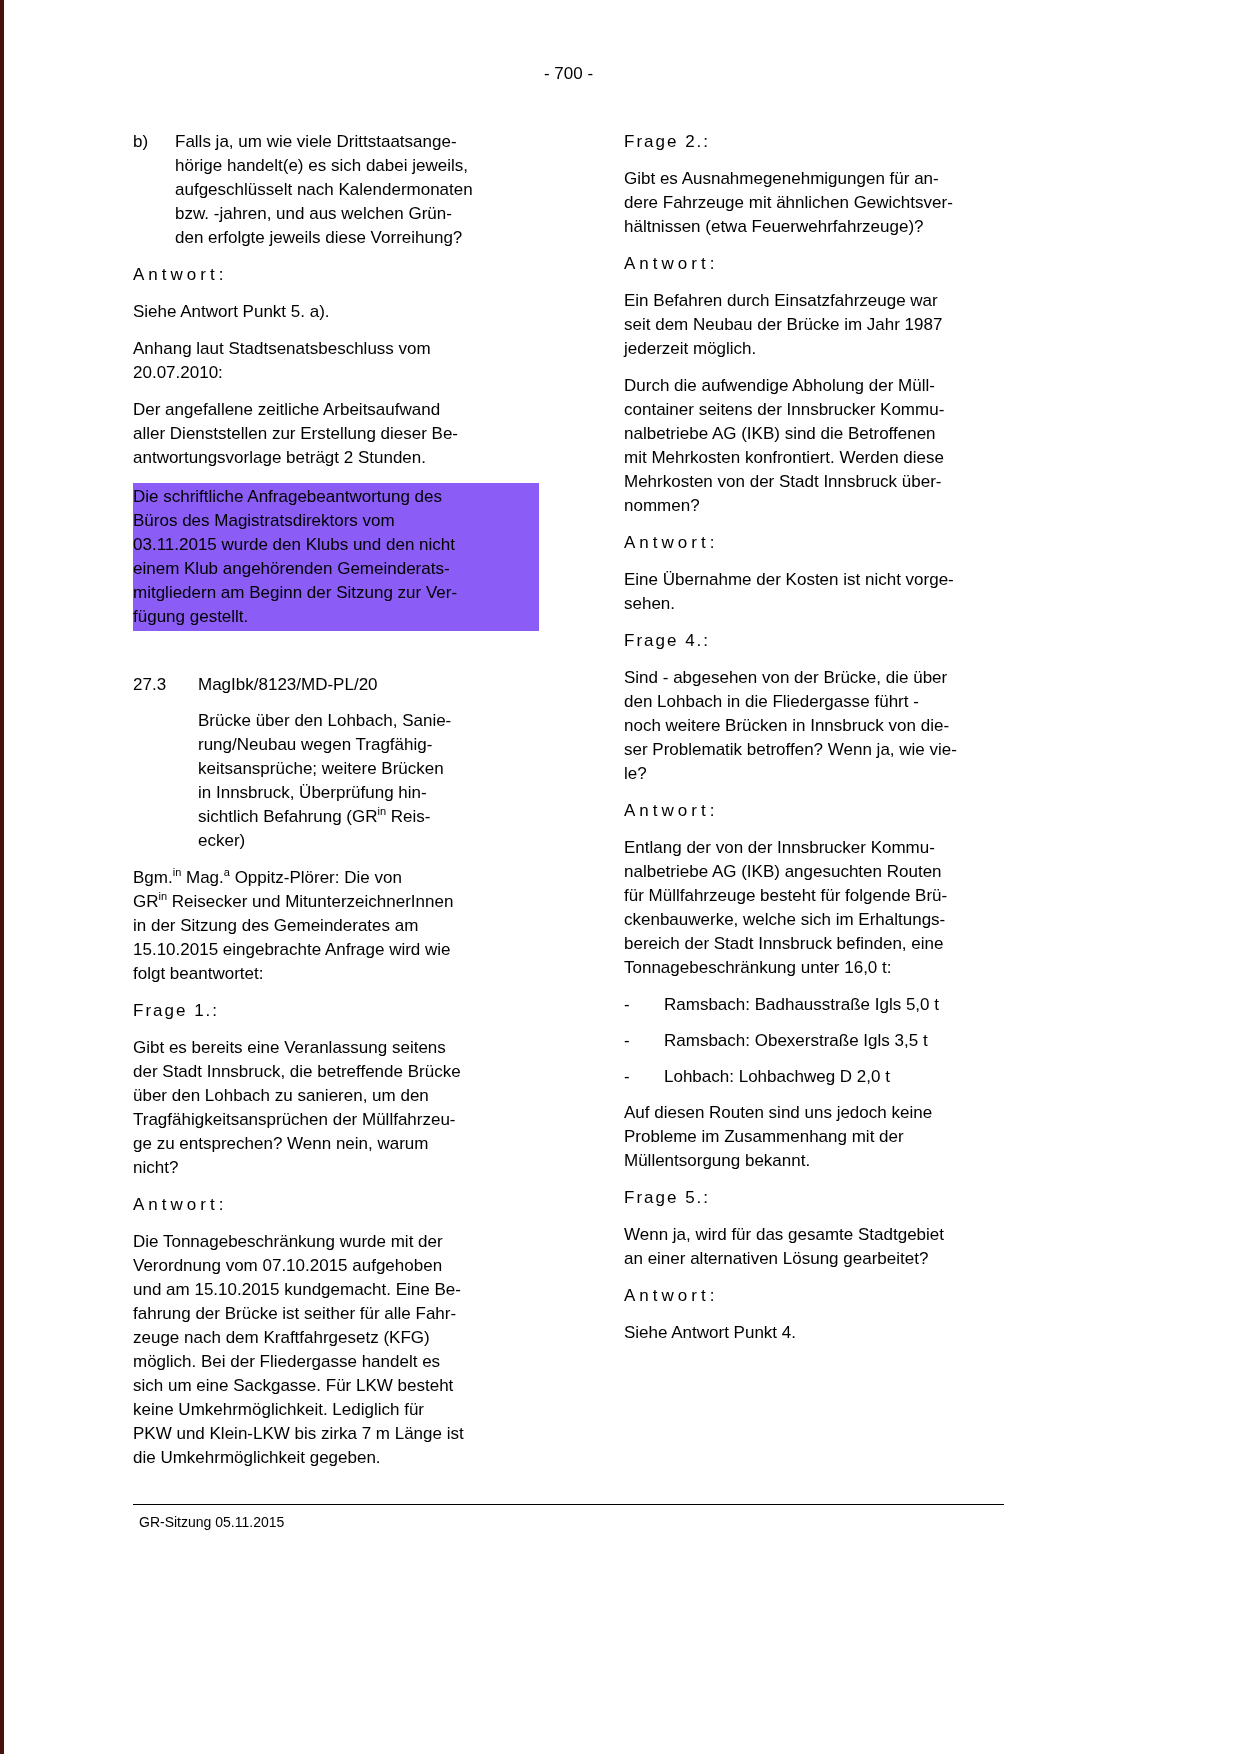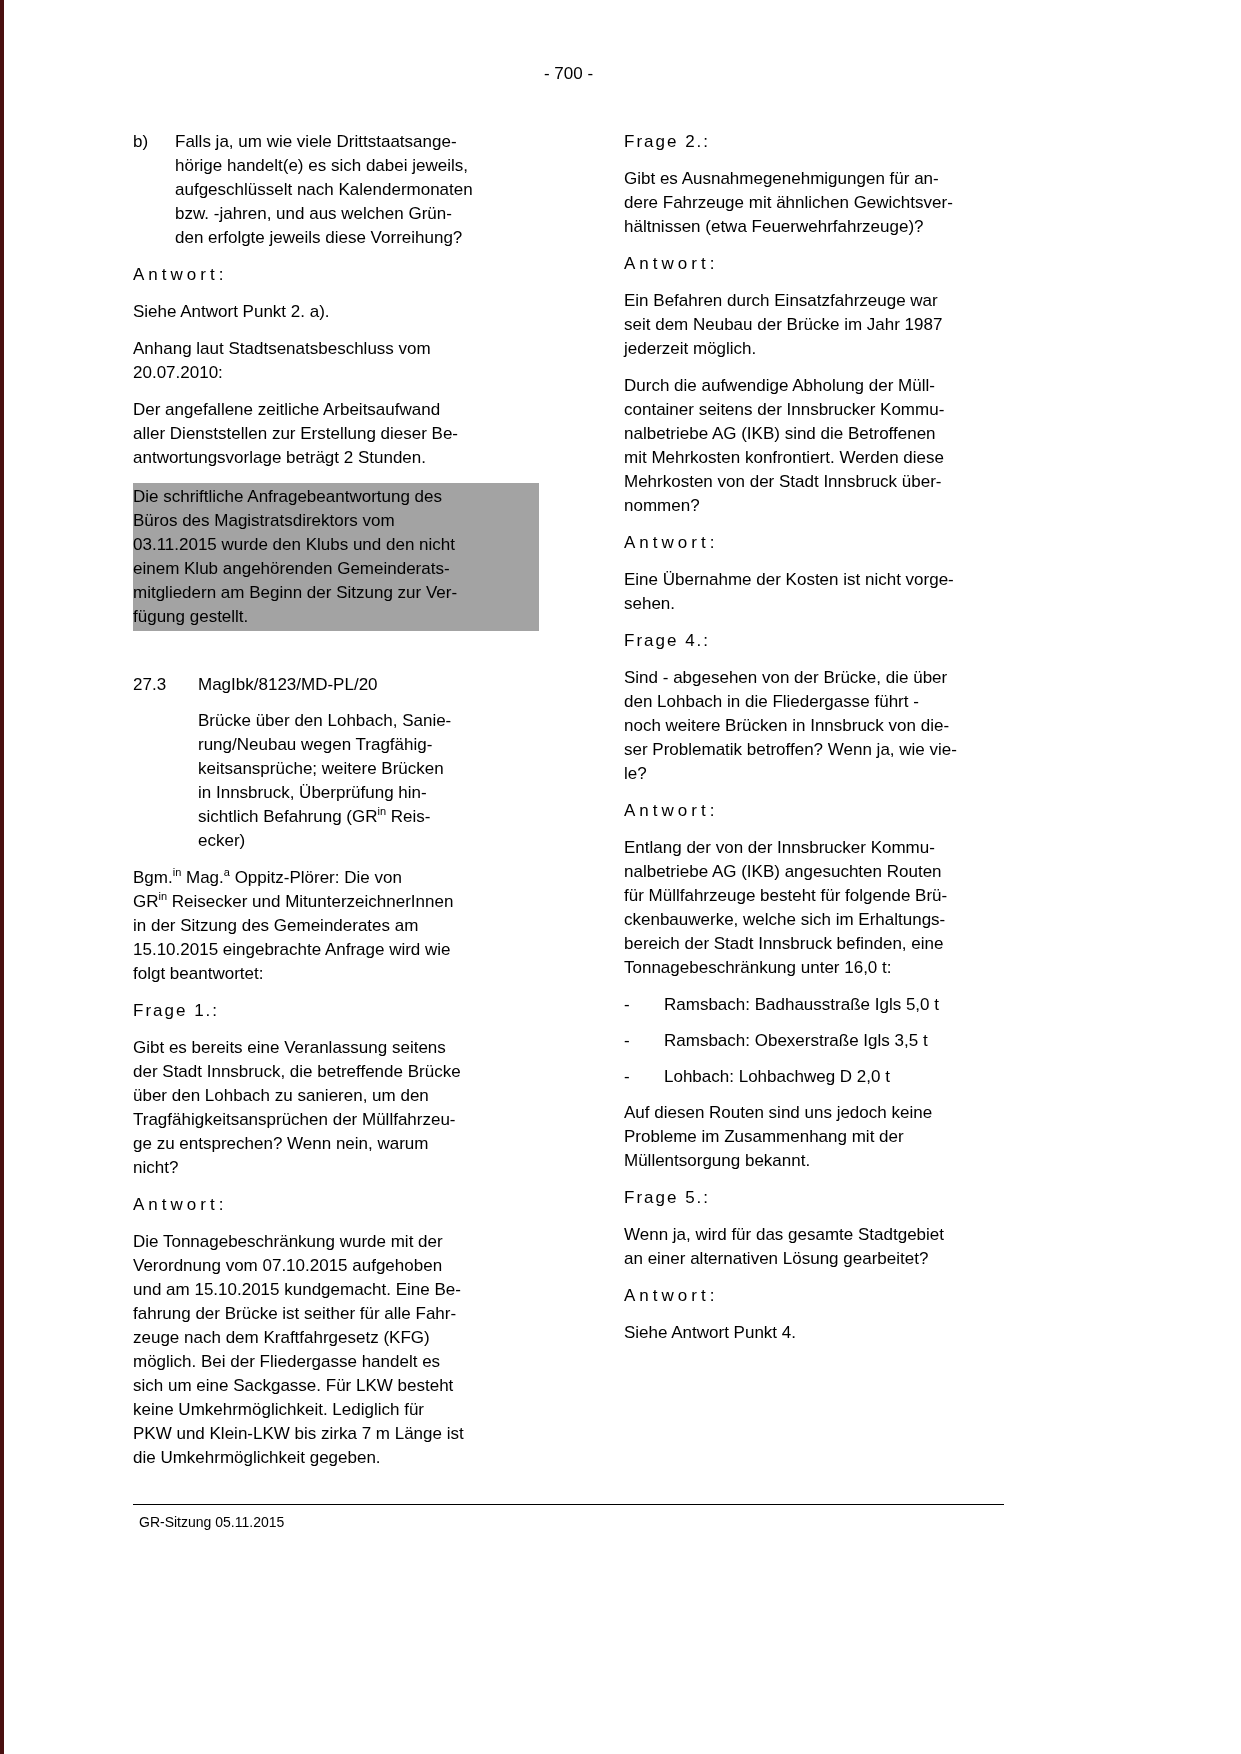--- a/index.html
+++ b/index.html
@@ -30,21 +30,21 @@
   }
   .col { position: absolute; top: 130px; }
   .col-left  { left: 133px; width: 406px; }
   .col-right { left: 624px; width: 393px; }
   .para { white-space: pre-line; margin-bottom: 13px; }
   .heading-antwort { letter-spacing: 4px; margin-bottom: 13px; }
   .heading-frage   { letter-spacing: 2px; margin-bottom: 13px; }
   .hang { display: flex; margin-bottom: 13px; }
   .hang .marker { flex: 0 0 42px; }
   .hang .text { flex: 1 1 auto; margin-bottom: 0; }
-  .highlight { background: #a3a3a3; padding: 2px 0; }
+  .highlight { background: #8b5cf6; padding: 2px 0; }
   .agenda-head { display: flex; margin-top: 42px; margin-bottom: 12px; }
   .agenda-head .num { flex: 0 0 65px; }
   .agenda-title { margin-left: 65px; margin-bottom: 13px; white-space: pre-line; }
   .intro { white-space: pre-line; margin-bottom: 13px; }
   .route { display: flex; margin-bottom: 12px; }
   .route .marker { flex: 0 0 40px; }
   .route .text { margin-bottom: 0; }
   sup { font-size: 11px; line-height: 0; vertical-align: super; }
   .footer-rule {
     position: absolute;
@@ -73,21 +73,21 @@
         <span class="marker">b)</span>
         <p class="para text">Falls ja, um wie viele Drittstaatsange-
 hörige handelt(e) es sich dabei jeweils,
 aufgeschlüsselt nach Kalendermonaten
 bzw. -jahren, und aus welchen Grün-
 den erfolgte jeweils diese Vorreihung?</p>
       </div>
 
     <p class="heading-antwort">Antwort:</p>
 
-    <p class="para">Siehe Antwort Punkt 2. a).</p>
+    <p class="para">Siehe Antwort Punkt 5. a).</p>
 
     <p class="para">Anhang laut Stadtsenatsbeschluss vom
 20.07.2010:</p>
 
     <p class="para">Der angefallene zeitliche Arbeitsaufwand
 aller Dienststellen zur Erstellung dieser Be-
 antwortungsvorlage beträgt 2 Stunden.</p>
 
     <p class="para highlight">Die schriftliche Anfragebeantwortung des
 Büros des Magistratsdirektors vom

